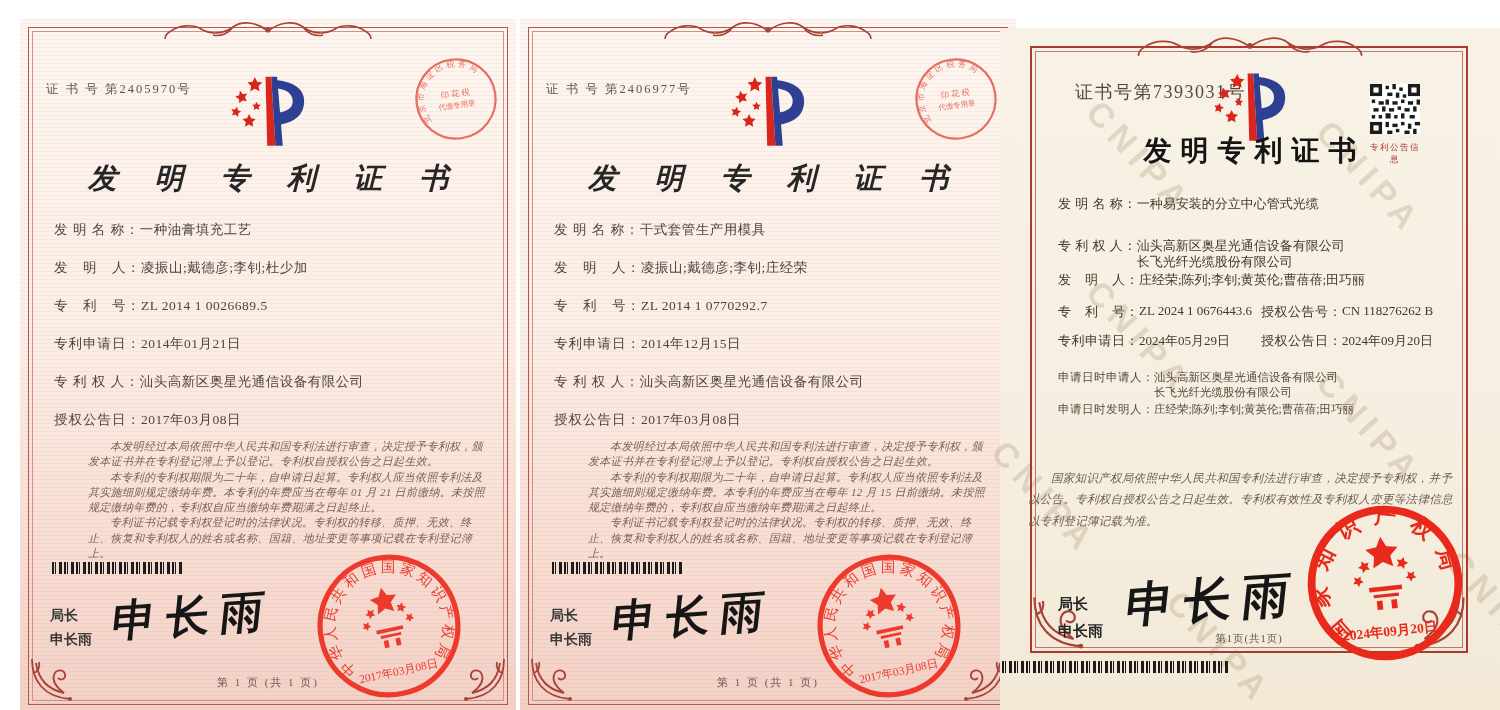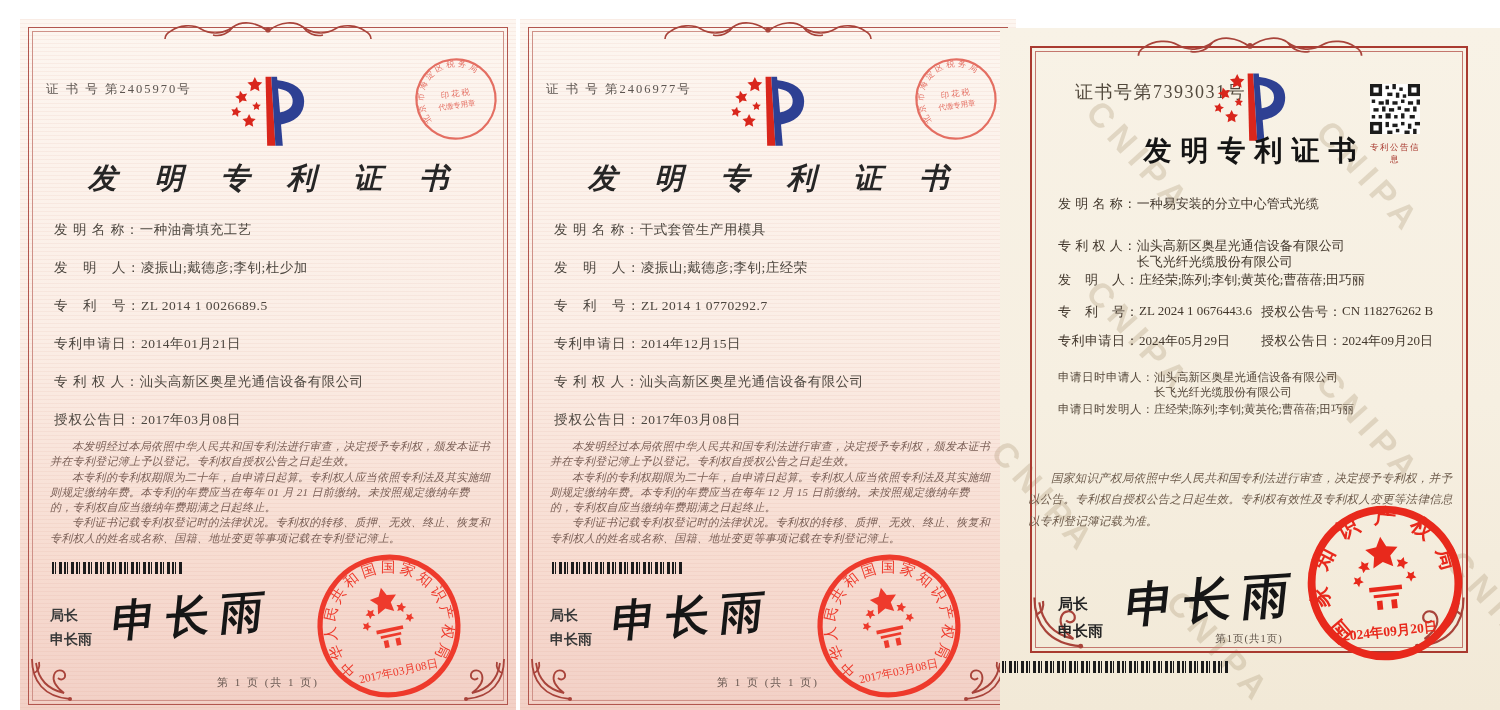--- a/index.html
+++ b/index.html
@@ -22,21 +22,21 @@
   .logo { position:absolute; left:50%; transform:translateX(-50%); top:56px; width:84px; height:74px; }
   .stamp { position:absolute; right:16px; top:36px; width:88px; height:88px; transform:rotate(-8deg); opacity:.85; }
   .title-old { position:absolute; left:0; right:0; top:140px; text-align:center; font-size:29px; font-weight:600;
     letter-spacing:15px; text-indent:15px; color:#262626;font-style:italic; }
   .fields { position:absolute; left:34px; right:18px; top:202px; font-size:13.5px; color:#4c463f; }
   .frow { display:flex; line-height:18px; margin-bottom:20px; }
   .flabel { white-space:pre; letter-spacing:1px; }
   .fval { letter-spacing:0.5px; }
   .paras { position:absolute; left:30px; right:24px; top:420px; font-size:11px; line-height:15.3px;
     color:#7b6057; font-style:italic; letter-spacing:0.3px; }
-  .paras p { text-indent:2em; }
+  .paras p { text-indent:2em;margin-left:38px; }
   .barcode { position:absolute; height:12px;
     background:repeating-linear-gradient(90deg,#1c1c1c 0 2px,transparent 2px 3px,#1c1c1c 3px 4px,transparent 4px 7px,#1c1c1c 7px 10px,transparent 10px 12px); }
   .bc-old { left:32px; top:543px; width:132px; }
   .director { position:absolute; font-family:"Liberation Sans", sans-serif; font-weight:600; color:#3a3a3a; }
   .dir-old { left:30px; top:584px; font-size:14px; line-height:24px; }
   .sig { position:absolute; font-size:44px; color:#161616; letter-spacing:10px;
     transform:rotate(-4deg) skewX(-10deg); font-weight:600; }
   .sig-old { left:92px; top:568px; }
   .seal { position:absolute; }
   .seal-old { left:296px; top:534px; width:146px; height:146px; transform:rotate(-12deg); }

